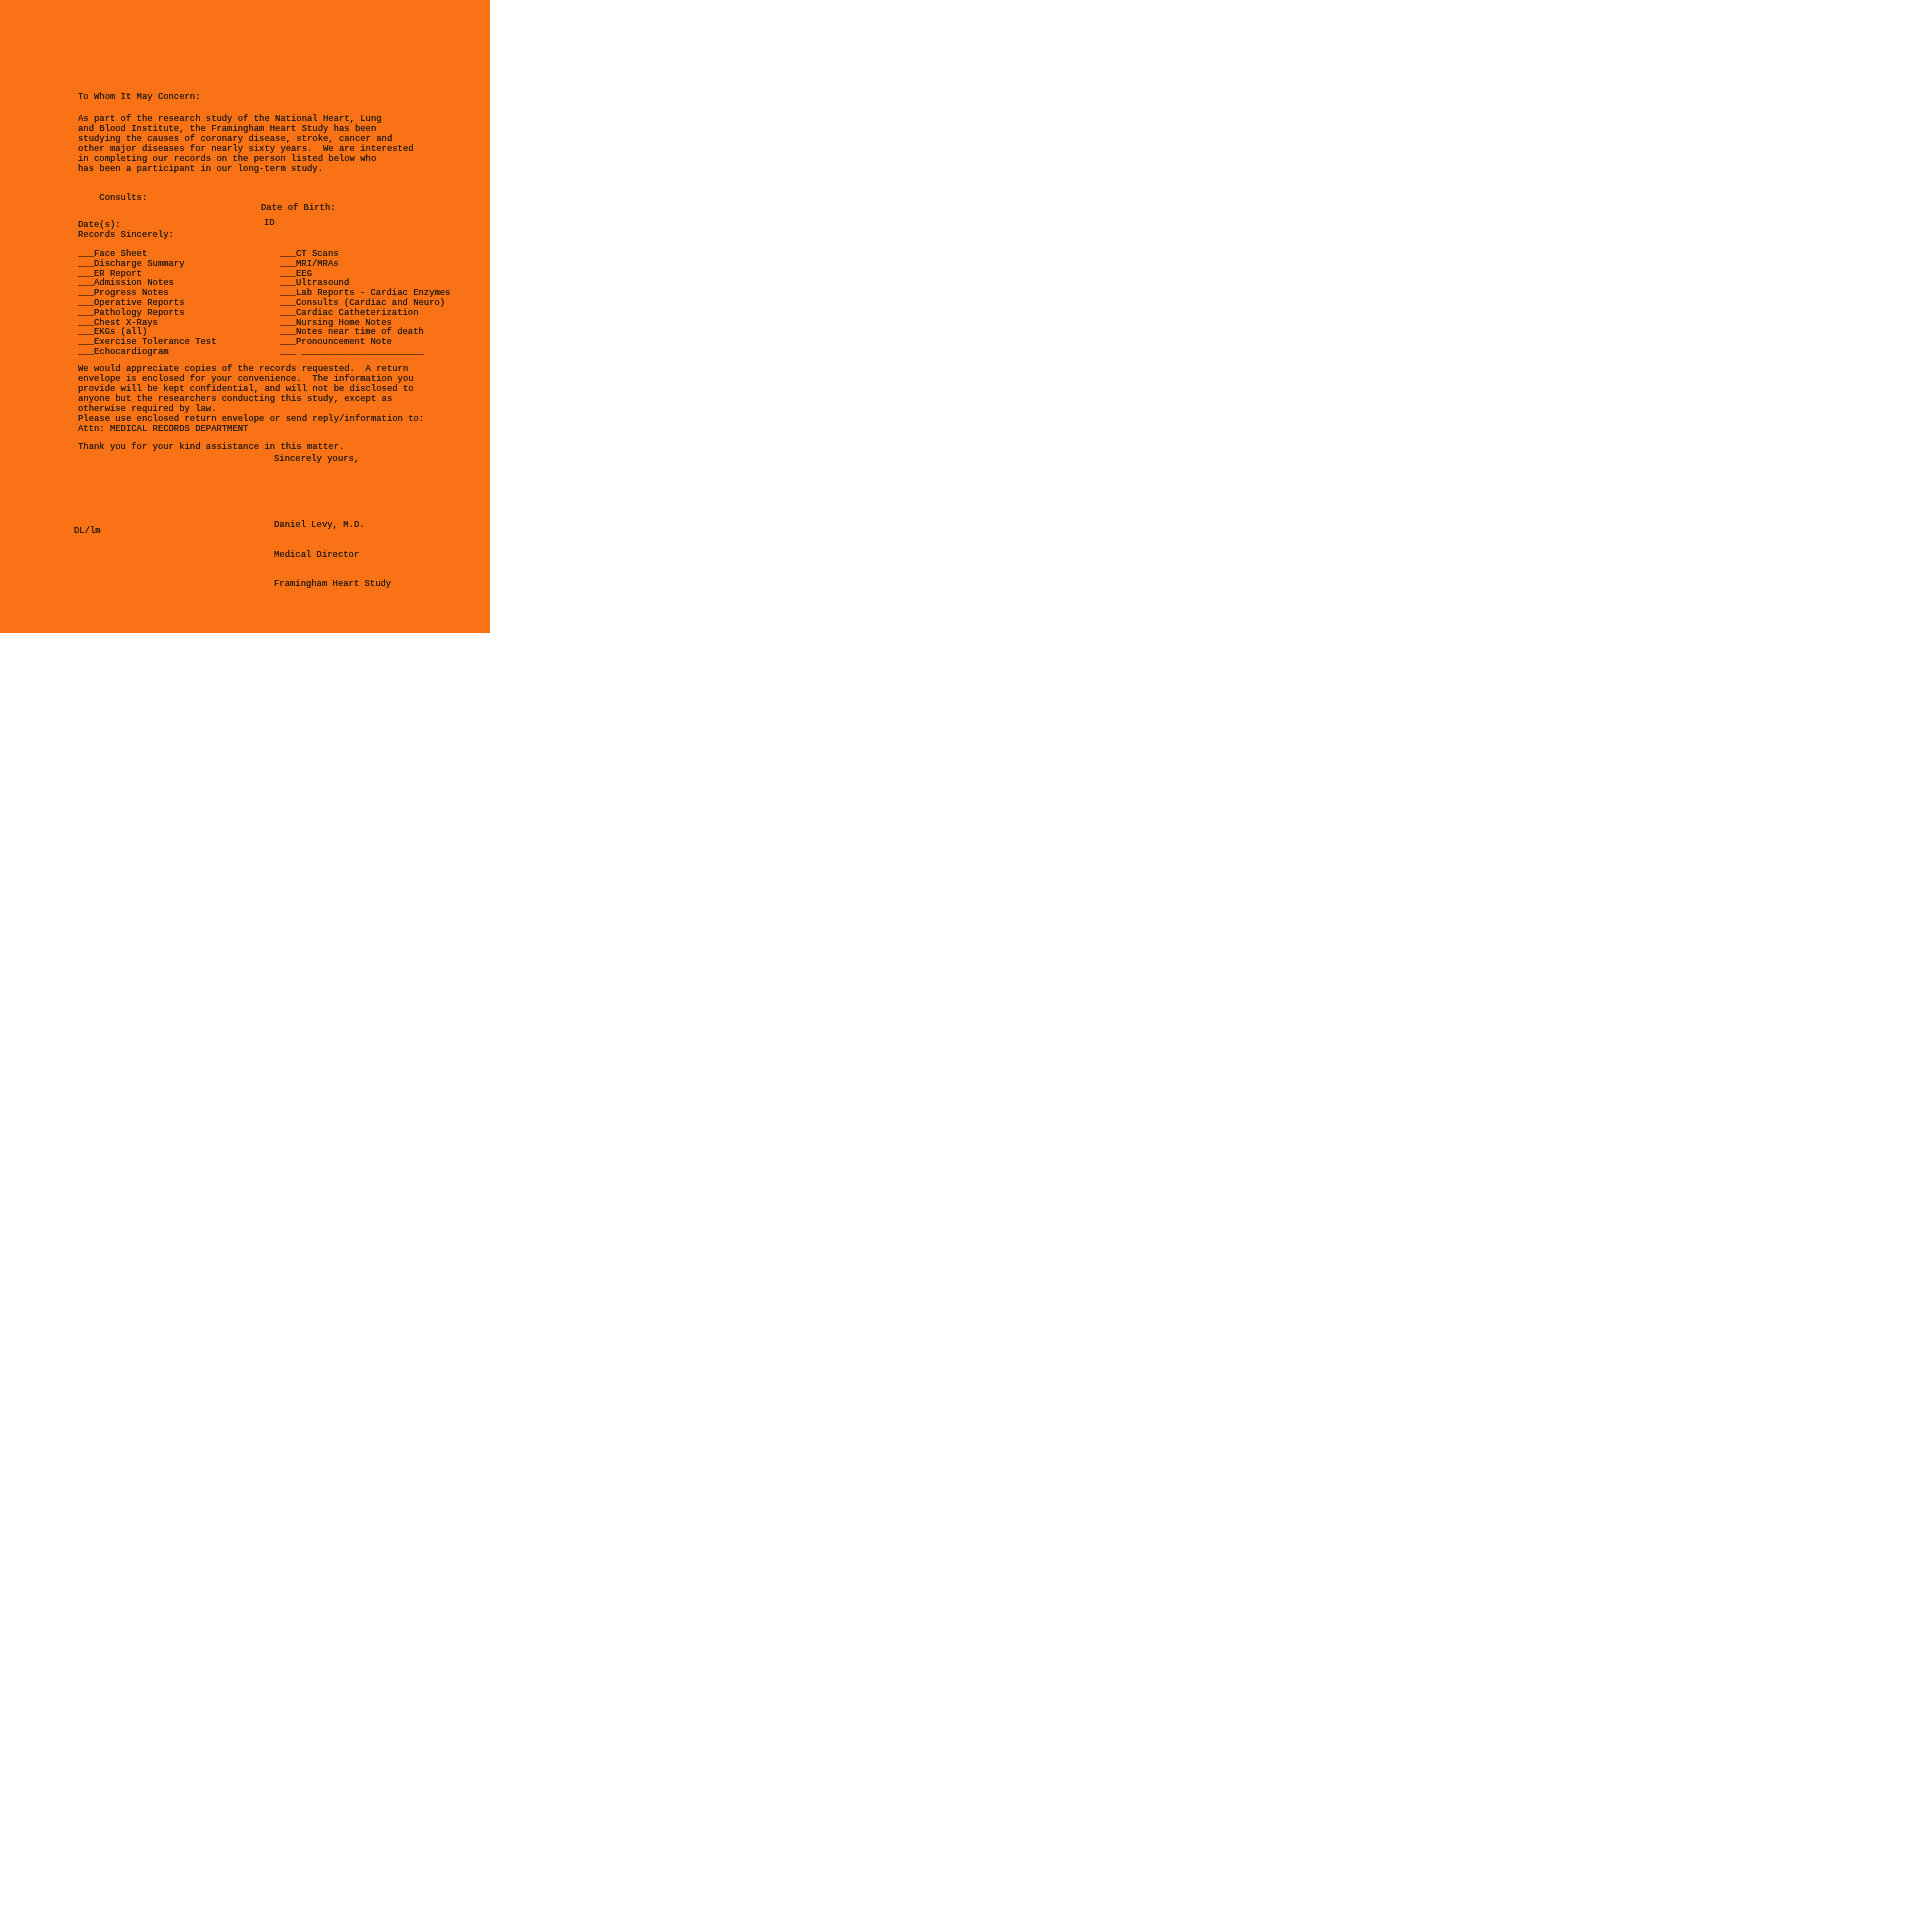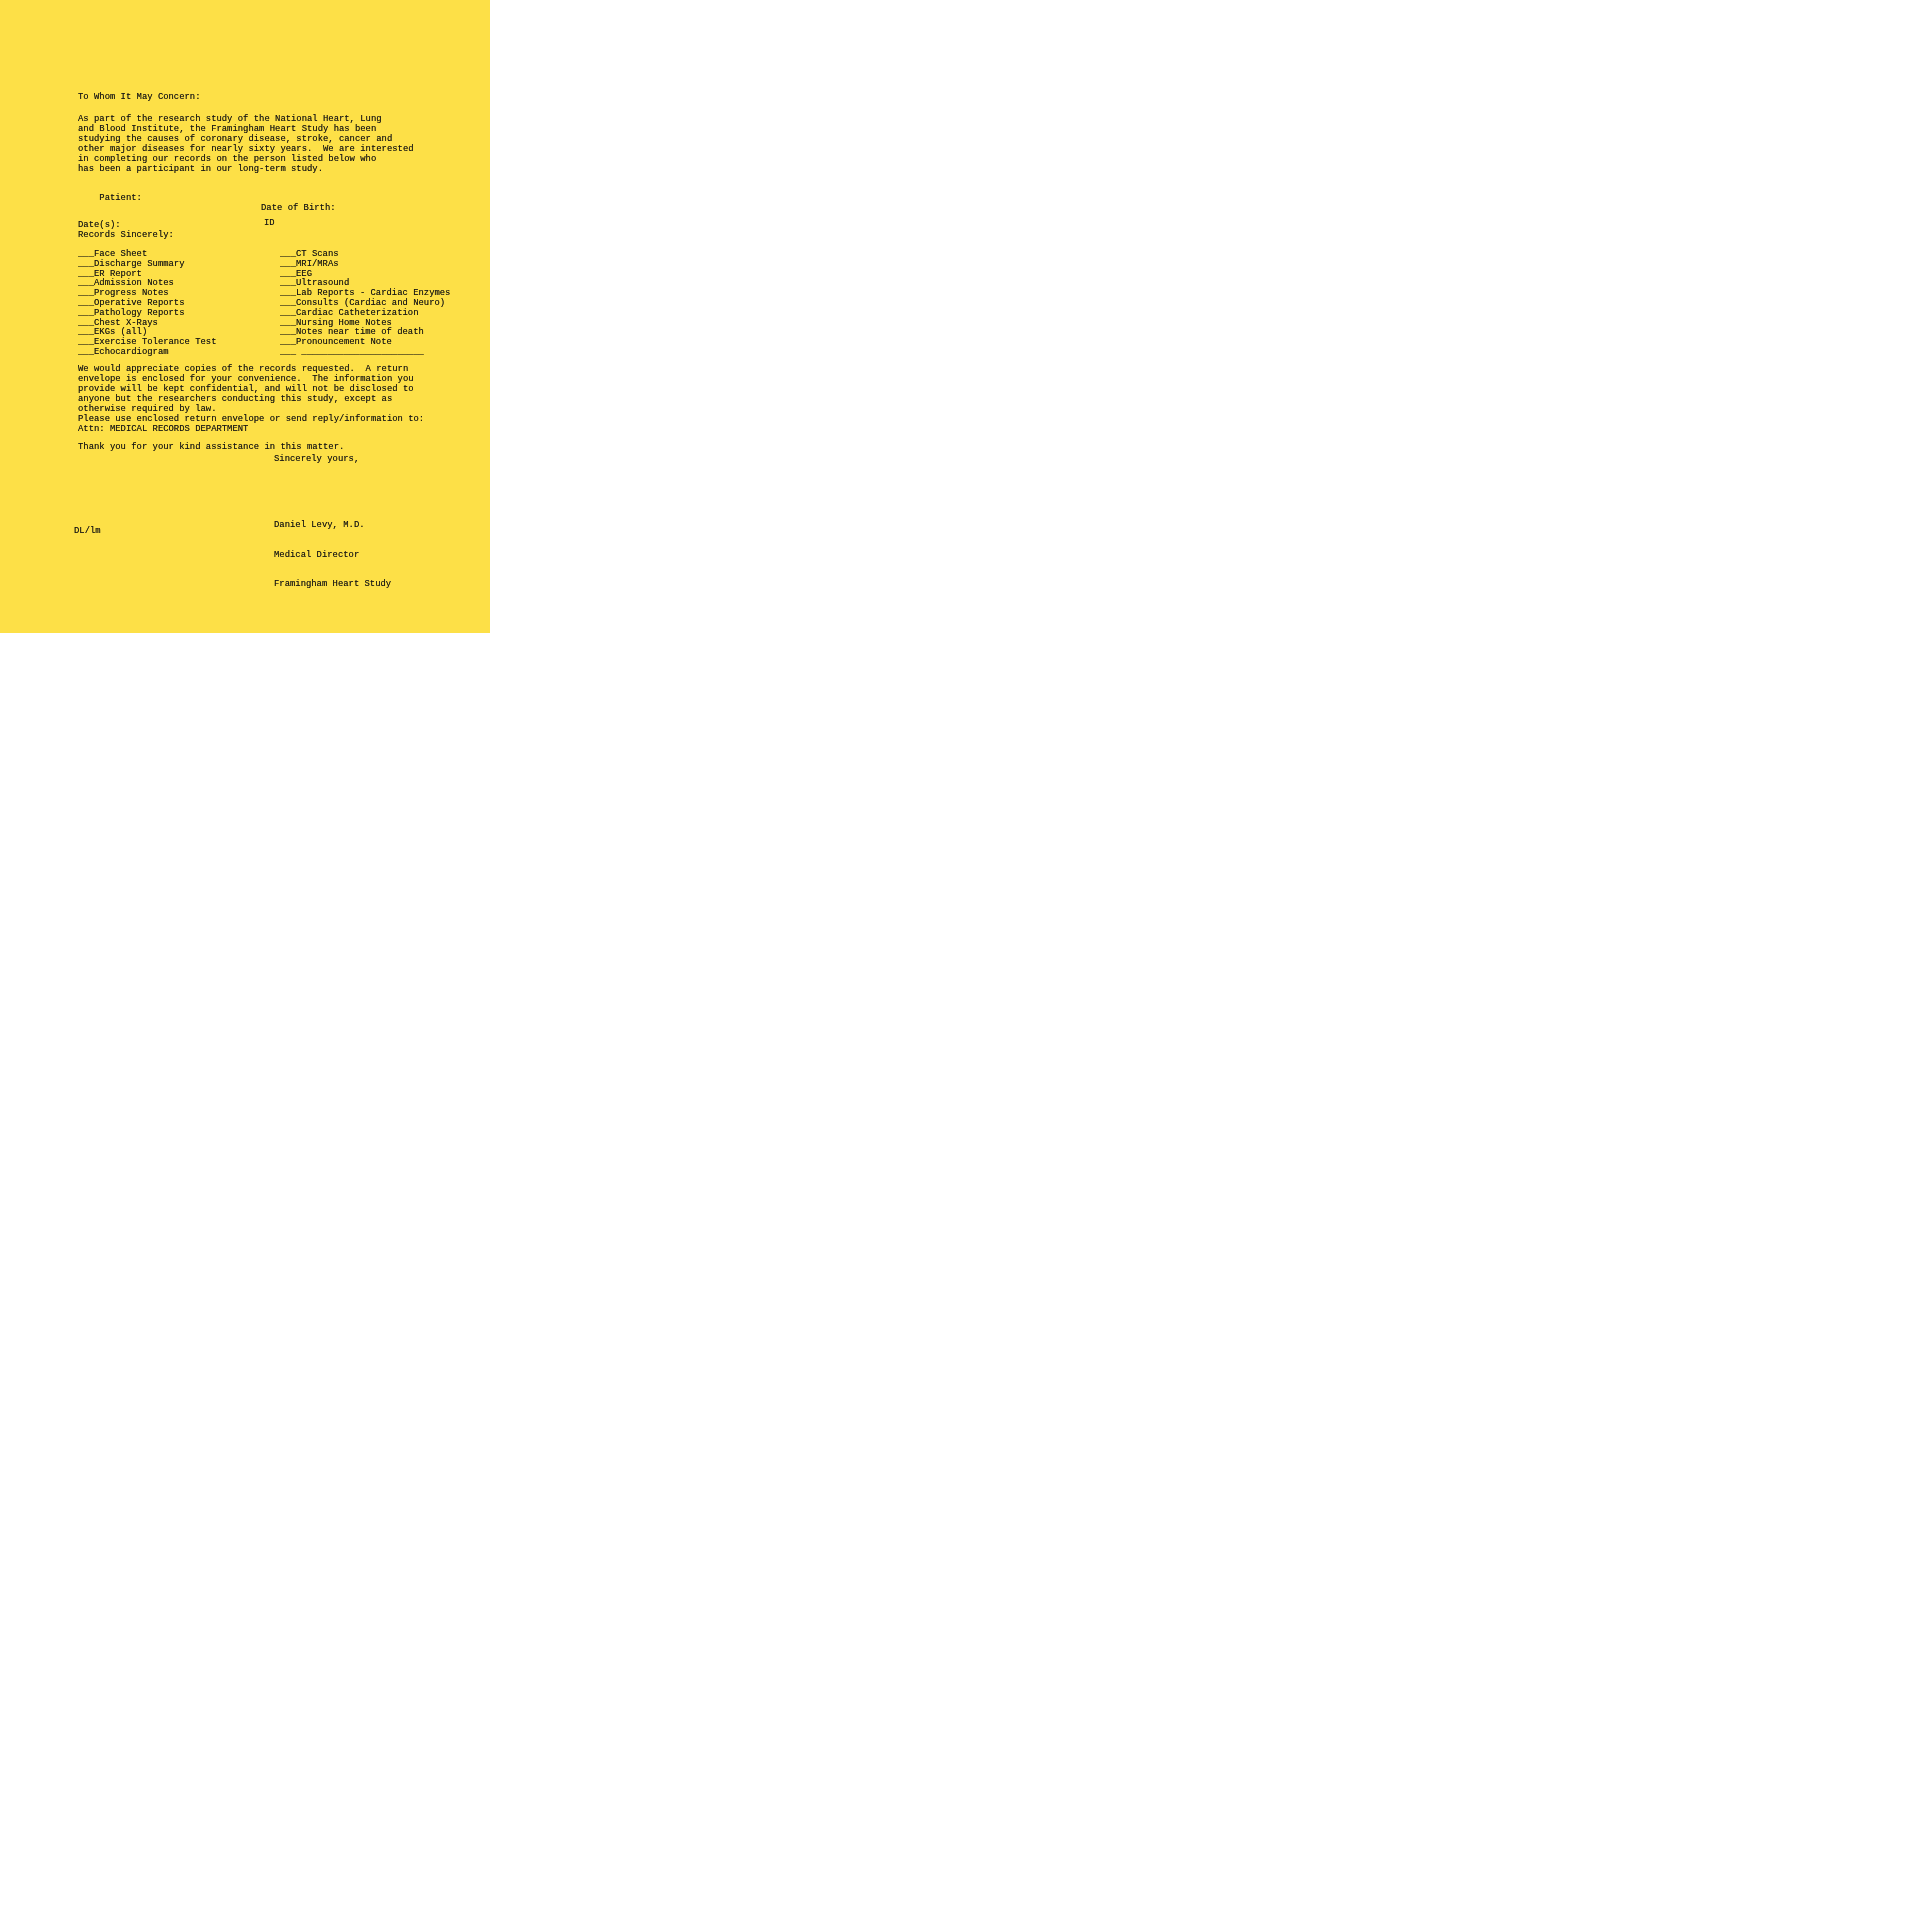--- a/index.html
+++ b/index.html
@@ -4,21 +4,21 @@
 <style>
   html, body {
     margin: 0;
     padding: 0;
     background: #ffffff;
   }
   .page {
     position: relative;
     width: 490px;
     height: 633px;
-    background: #fde047;
+    background: #f97316;
     font-family: "Liberation Mono", "DejaVu Sans Mono", monospace;
     font-size: 8.9px;
     color: #161616;
     text-shadow: 0 0 0.2px rgba(0,0,0,0.55);
   }
   .block { position: absolute; white-space: pre; }
   .line { white-space: pre; line-height: 10px; }
   .salutation { left: 78px; top: 92px; line-height: 10px; }
   .intro { left: 78px; top: 114px; }
   .patient-row { left: 78px; top: 183px; }
@@ -40,21 +40,21 @@
 </head>
 <body>
 
 <div class="page">
 
   <div class="block salutation">To Whom It May Concern:</div>
 
   <div class="block intro"><div class="line">As part of the research study of the National Heart, Lung</div><div class="line">and Blood Institute, the Framingham Heart Study has been</div><div class="line">studying the causes of coronary disease, stroke, cancer and</div><div class="line">other major diseases for nearly sixty years.  We are interested</div><div class="line">in completing our records on the person listed below who</div><div class="line">has been a participant in our long-term study.</div></div>
 
   <div class="block patient-row">
-    <span>Patient:</span>
+    <span>Consults:</span>
     <span class="id-label">ID</span>
   </div>
 
   <div class="block dob-row">Date of Birth:</div>
 
   <div class="block dates-row">Date(s):</div>
 
   <div class="block records-label">Records Sincerely:</div>
 
   <div class="block records-col left"><div class="rec-item"><span>___</span><span>Face Sheet</span></div><div class="rec-item"><span>___</span><span>Discharge Summary</span></div><div class="rec-item"><span>___</span><span>ER Report</span></div><div class="rec-item"><span>___</span><span>Admission Notes</span></div><div class="rec-item"><span>___</span><span>Progress Notes</span></div><div class="rec-item"><span>___</span><span>Operative Reports</span></div><div class="rec-item"><span>___</span><span>Pathology Reports</span></div><div class="rec-item"><span>___</span><span>Chest X-Rays</span></div><div class="rec-item"><span>___</span><span>EKGs (all)</span></div><div class="rec-item"><span>___</span><span>Exercise Tolerance Test</span></div><div class="rec-item"><span>___</span><span>Echocardiogram</span></div></div>

